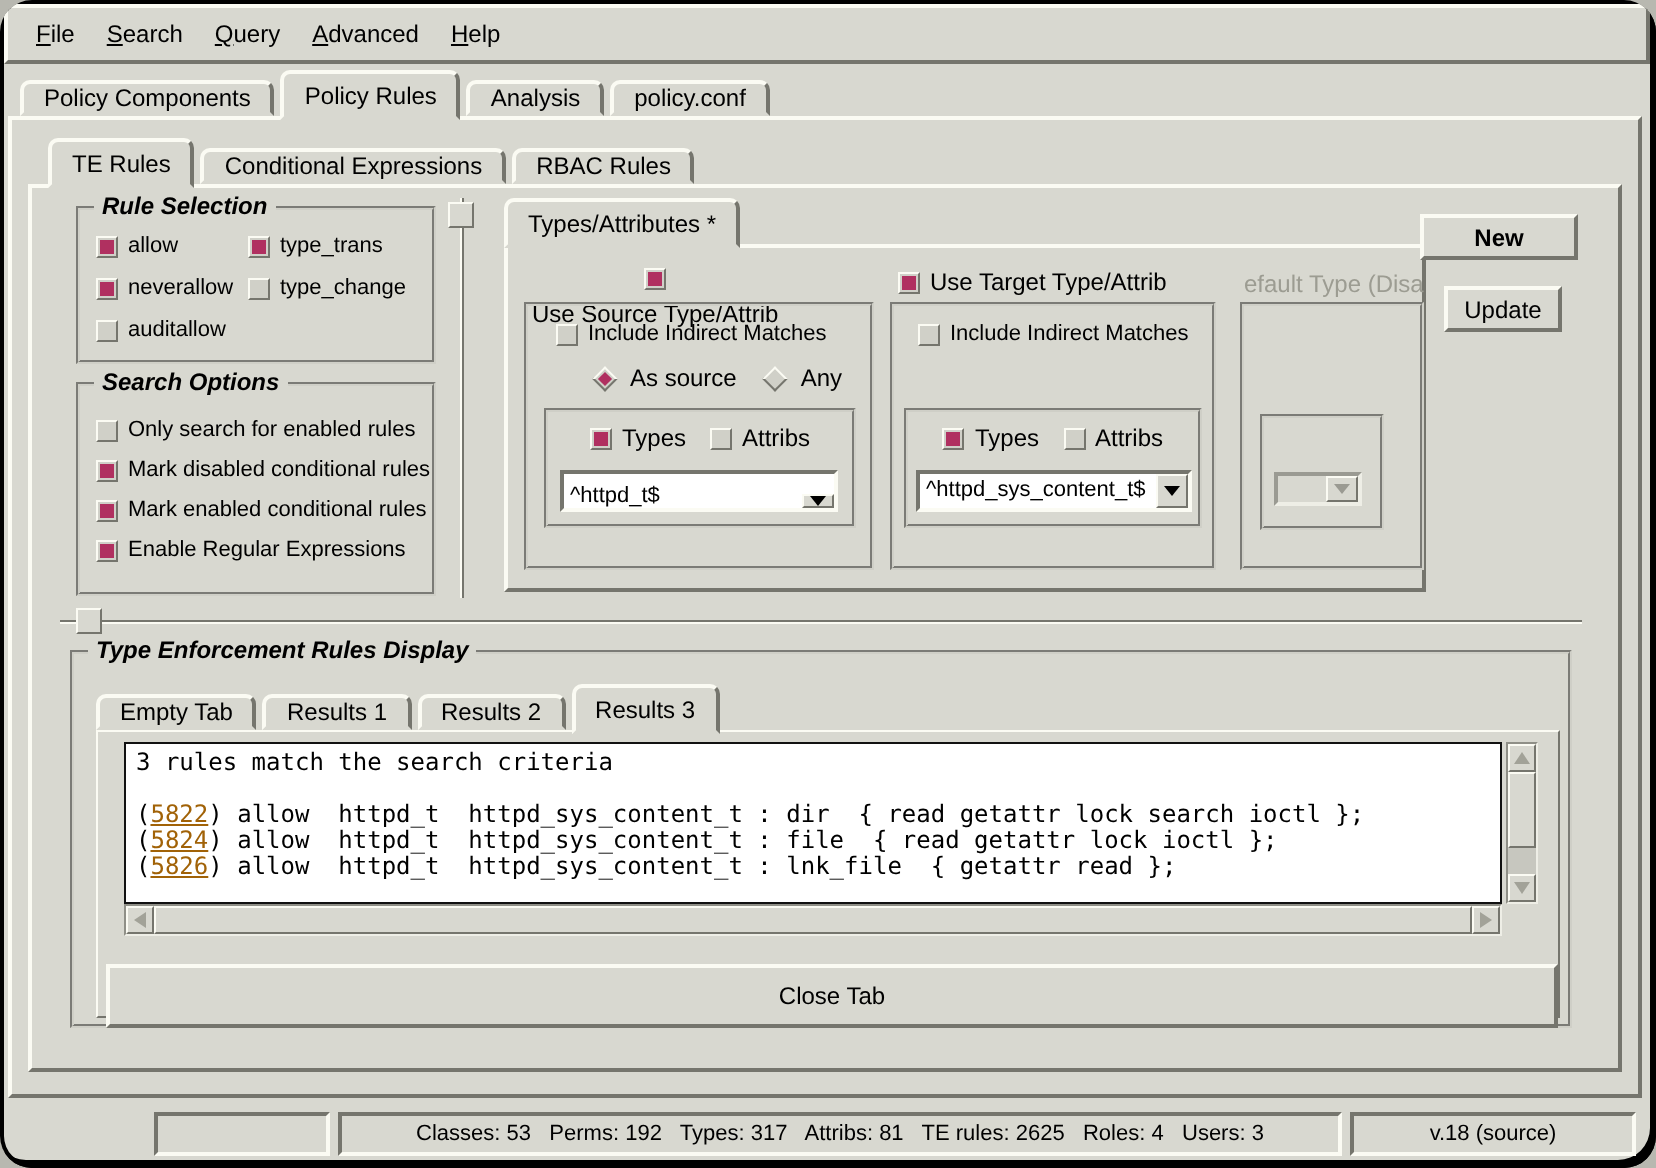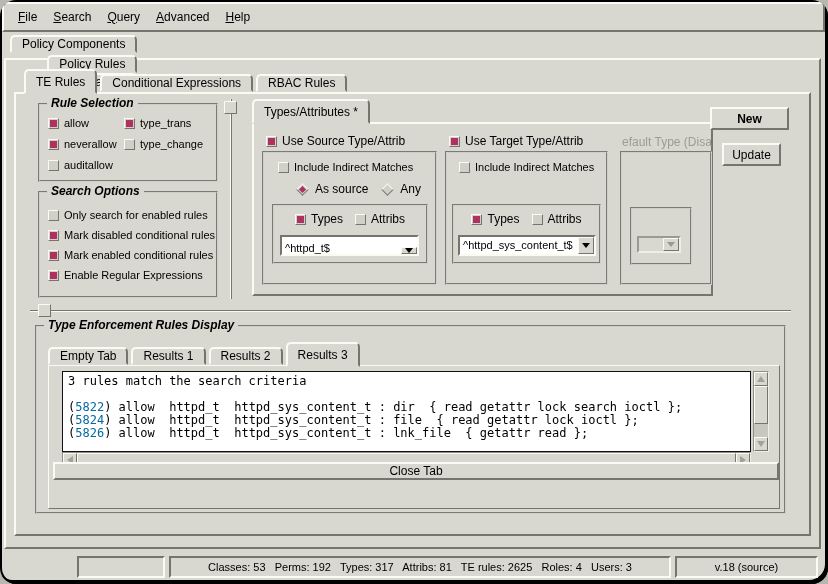--- a/index.html
+++ b/index.html
@@ -72,21 +72,21 @@
   .combo.disabled .tri-down { border-top-color:#9a9a92; }
 
   
   .btn { display:flex; align-items:center; justify-content:center; font-size:12px;
     background:#d8d8d0; border:2px solid; border-color:#fbfbf3 #75756d #75756d #fbfbf3; cursor:default; }
 
   
   .textarea { background:#fff; border:1px solid #111; overflow:hidden; padding:3px 5px;
     font-family:"DejaVu Sans Mono", monospace; font-size:12px; line-height:13px; }
   .txt-line { white-space:pre; }
-  .rule-link { color:#0369a1; cursor:pointer; }
+  .rule-link { color:#a16207; text-decoration:underline; cursor:pointer; }
 
   
   .sb { background:#c7c7bf; border:1px solid; border-color:#8f8f87 #eeeee6 #eeeee6 #8f8f87; display:flex; }
   .sb-v { flex-direction:column; }
   .sb-h { flex-direction:row; }
   .sb-btn { flex:0 0 14px; background:#d8d8d0; border:1px solid; border-color:#fbfbf3 #75756d #75756d #fbfbf3;
     display:flex; align-items:center; justify-content:center; }
   .sb-thumb { background:#d8d8d0; border:1px solid; border-color:#fbfbf3 #75756d #75756d #fbfbf3; }
   .tri-up    { width:0;height:0;border-left:4px solid transparent;border-right:4px solid transparent;border-bottom:6px solid #a2a298; }
   .tri-dn    { width:0;height:0;border-left:4px solid transparent;border-right:4px solid transparent;border-top:6px solid #a2a298; }
@@ -108,21 +108,21 @@
 
   <div class="abs raised menubar" style="left:2px;top:2px;width:823px;height:30px;">
     <span class="menu-item"><span class="u">F</span><span>ile</span></span>
     <span class="menu-item"><span class="u">S</span><span>earch</span></span>
     <span class="menu-item"><span class="u">Q</span><span>uery</span></span>
     <span class="menu-item"><span class="u">A</span><span>dvanced</span></span>
     <span class="menu-item"><span class="u">H</span><span>elp</span></span>
   </div>
 
   <div class="abs raised" style="left:4px;top:58px;width:817px;height:491px;"></div>
-  <div class="tabs" style="left:10px;top:35px;flex-direction:column;">
+  <div class="tabs" style="left:10px;top:35px;">
     <div class="tab">
         <span>Policy Components</span>
       </div>
     <div class="tab on">
         <span>Policy Rules</span>
       </div>
     <div class="tab">
         <span>Analysis</span>
       </div>
     <div class="tab">
@@ -212,21 +212,21 @@
   <div class="abs sash-line-v" style="left:230px;top:99px;height:200px;"></div>
   <div class="abs grip" style="left:224px;top:101px;"></div>
 
   <div class="abs raised" style="left:252px;top:122px;width:461px;height:174px;"></div>
   <div class="tabs" style="left:252px;top:99px;">
     <div class="tab on">
         <span>Types/Attributes *</span>
       </div>
   </div>
 
-  <label class="cb f12 abs on" style="left:266px;top:134px;">
+  <label class="cb f12 abs on" style="left:266px;top:134px;flex-direction:column;">
       <span class="cb-ind">
         <span class="cb-fill"></span>
       </span>
       <span>Use Source Type/Attrib</span>
     </label>
   <div class="abs groove" style="left:262px;top:151px;width:175px;height:134px;">
     <label class="cb" style="position:absolute;left:14px;top:8px;">
         <span class="cb-ind">
           <span class="cb-fill"></span>
         </span>
@@ -366,19 +366,19 @@
   <div class="abs sb sb-h" style="left:62px;top:452px;width:689px;height:16px;">
     <span class="sb-btn">
         <span class="tri-lf"></span>
       </span>
     <span class="sb-thumb" style="flex:1;"></span>
     <span class="sb-btn">
         <span class="tri-rt"></span>
       </span>
   </div>
 
-  <div class="abs btn" style="left:53px;top:462px;width:726px;height:18px;">Close Tab</div>
+  <div class="abs btn" style="left:53px;top:482px;width:726px;height:32px;">Close Tab</div>
 
   <div class="abs sunken status-cell" style="left:77px;top:556px;width:88px;height:22px;"></div>
   <div class="abs sunken status-cell" style="left:169px;top:556px;width:502px;height:22px;">Classes: 53   Perms: 192   Types: 317   Attribs: 81   TE rules: 2625   Roles: 4   Users: 3</div>
   <div class="abs sunken status-cell" style="left:675px;top:556px;width:143px;height:22px;">v.18 (source)</div>
 
 </div>
 
 </body></html>

